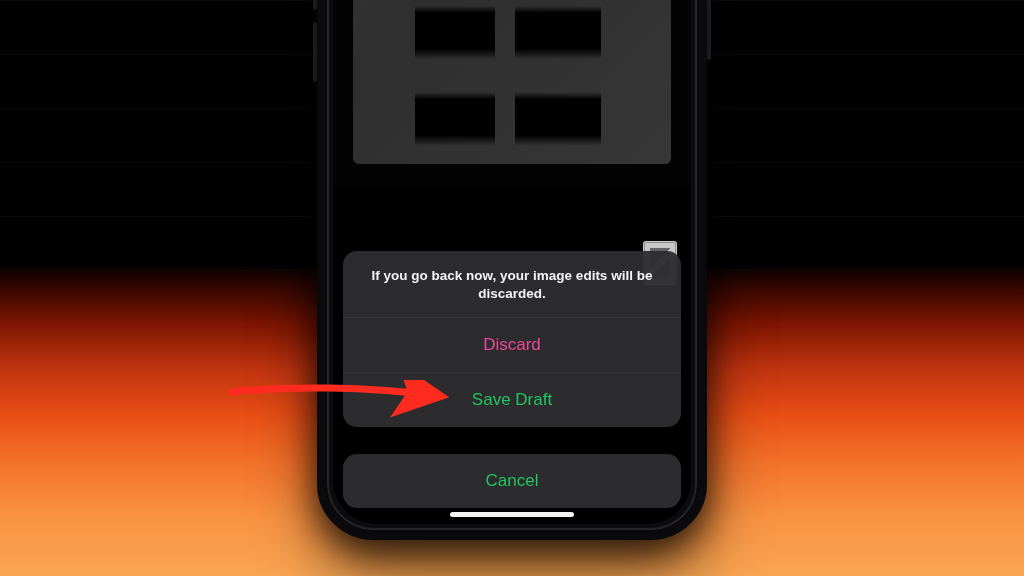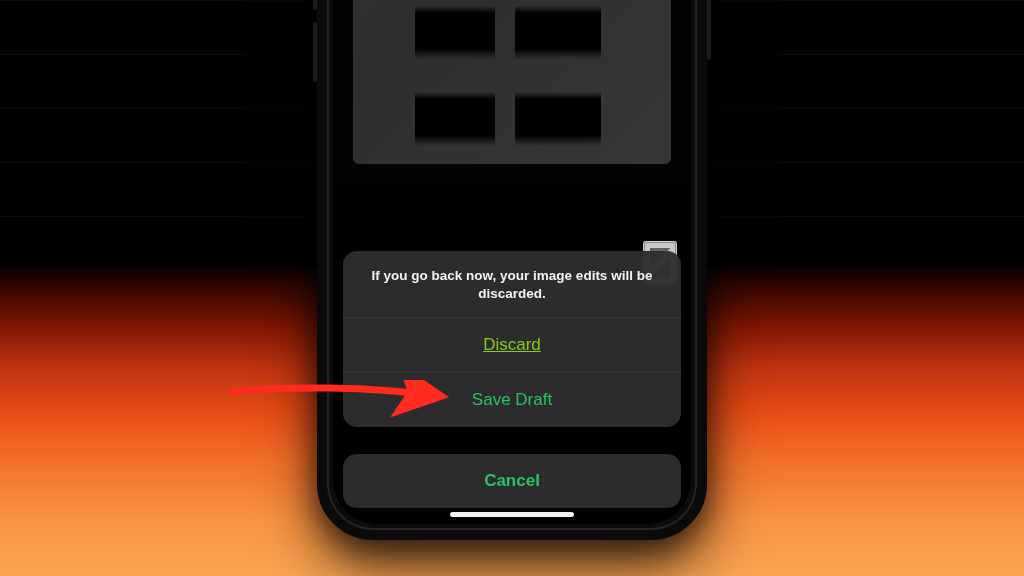--- a/index.html
+++ b/index.html
@@ -147,22 +147,22 @@
     .action {
       display: flex;
       align-items: center;
       justify-content: center;
       height: 54px;
       color: #22c55e;
       font-size: 17px;
       cursor: pointer;
       user-select: none;
     }
-    .action.destructive { color: #84cc16; text-decoration: underline; }
-    .cancel-sheet .action { font-weight: 700; }
+    .action.destructive { color: #ec4899; }
+    .cancel-sheet .action { font-weight: 400; }
 
     .home-indicator {
       position: absolute;
       bottom: 7px;
       left: 50%;
       transform: translateX(-50%);
       width: 124px; height: 5px;
       background: #f2f2f2;
       border-radius: 3px;
     }

